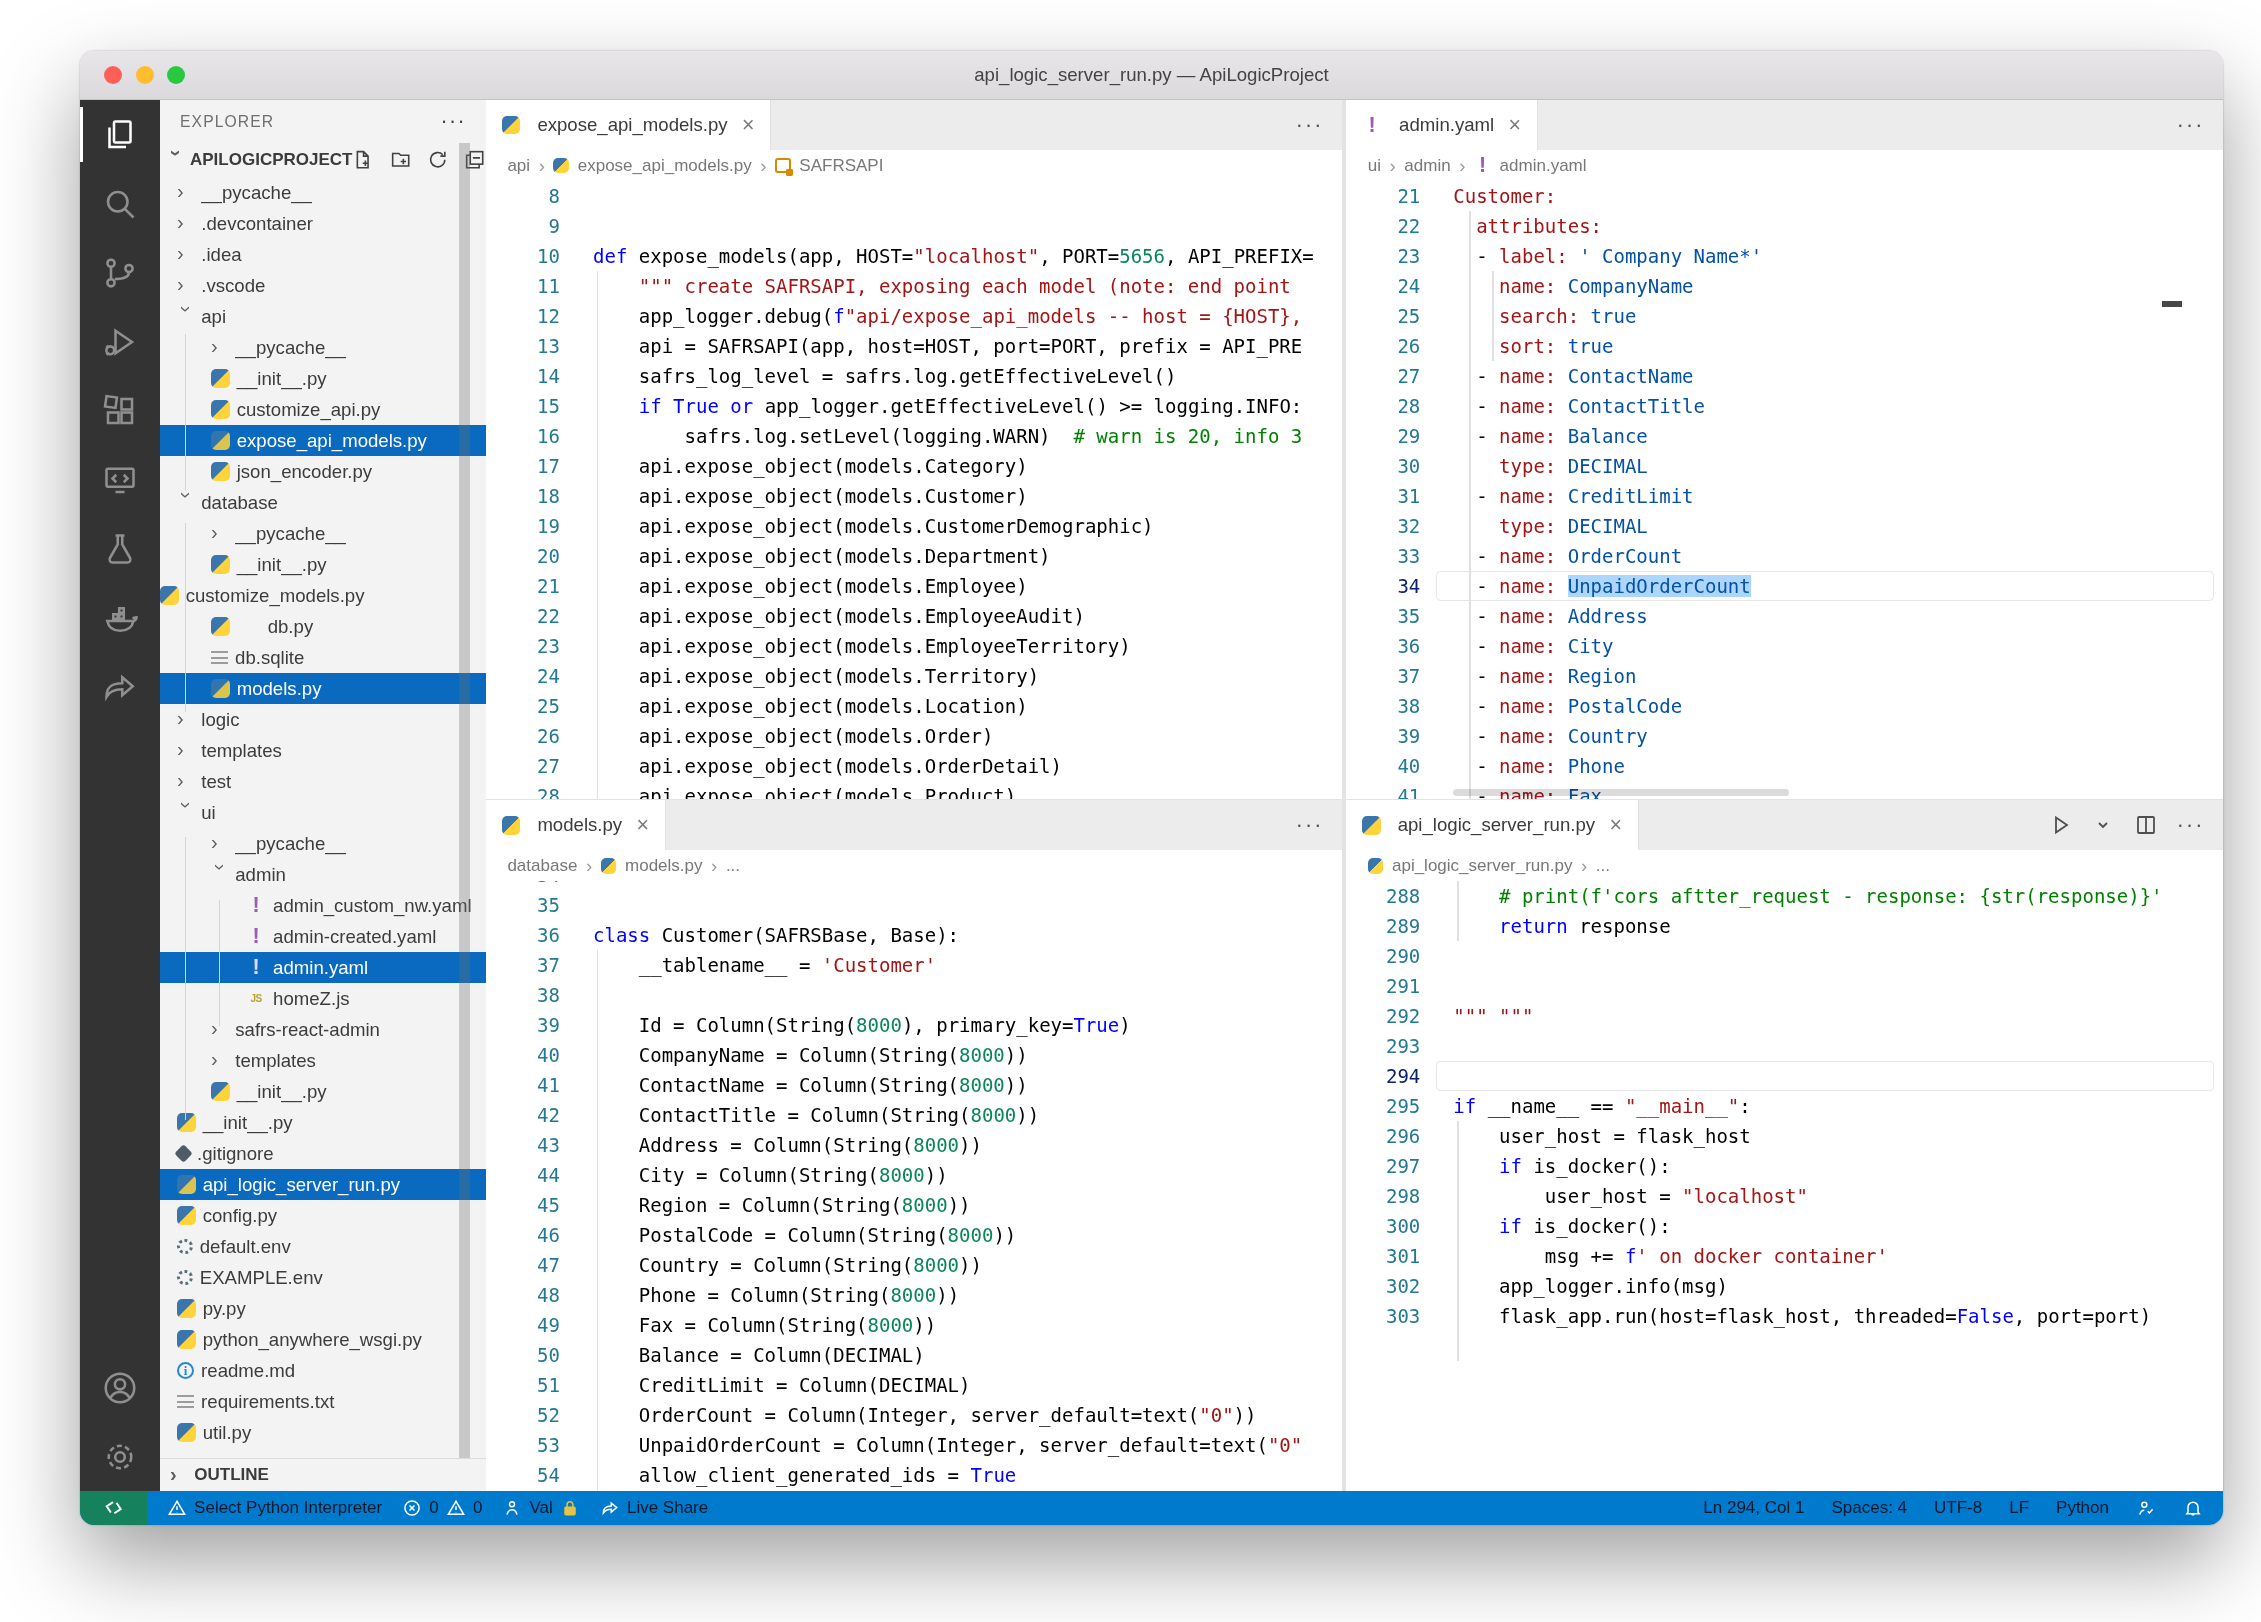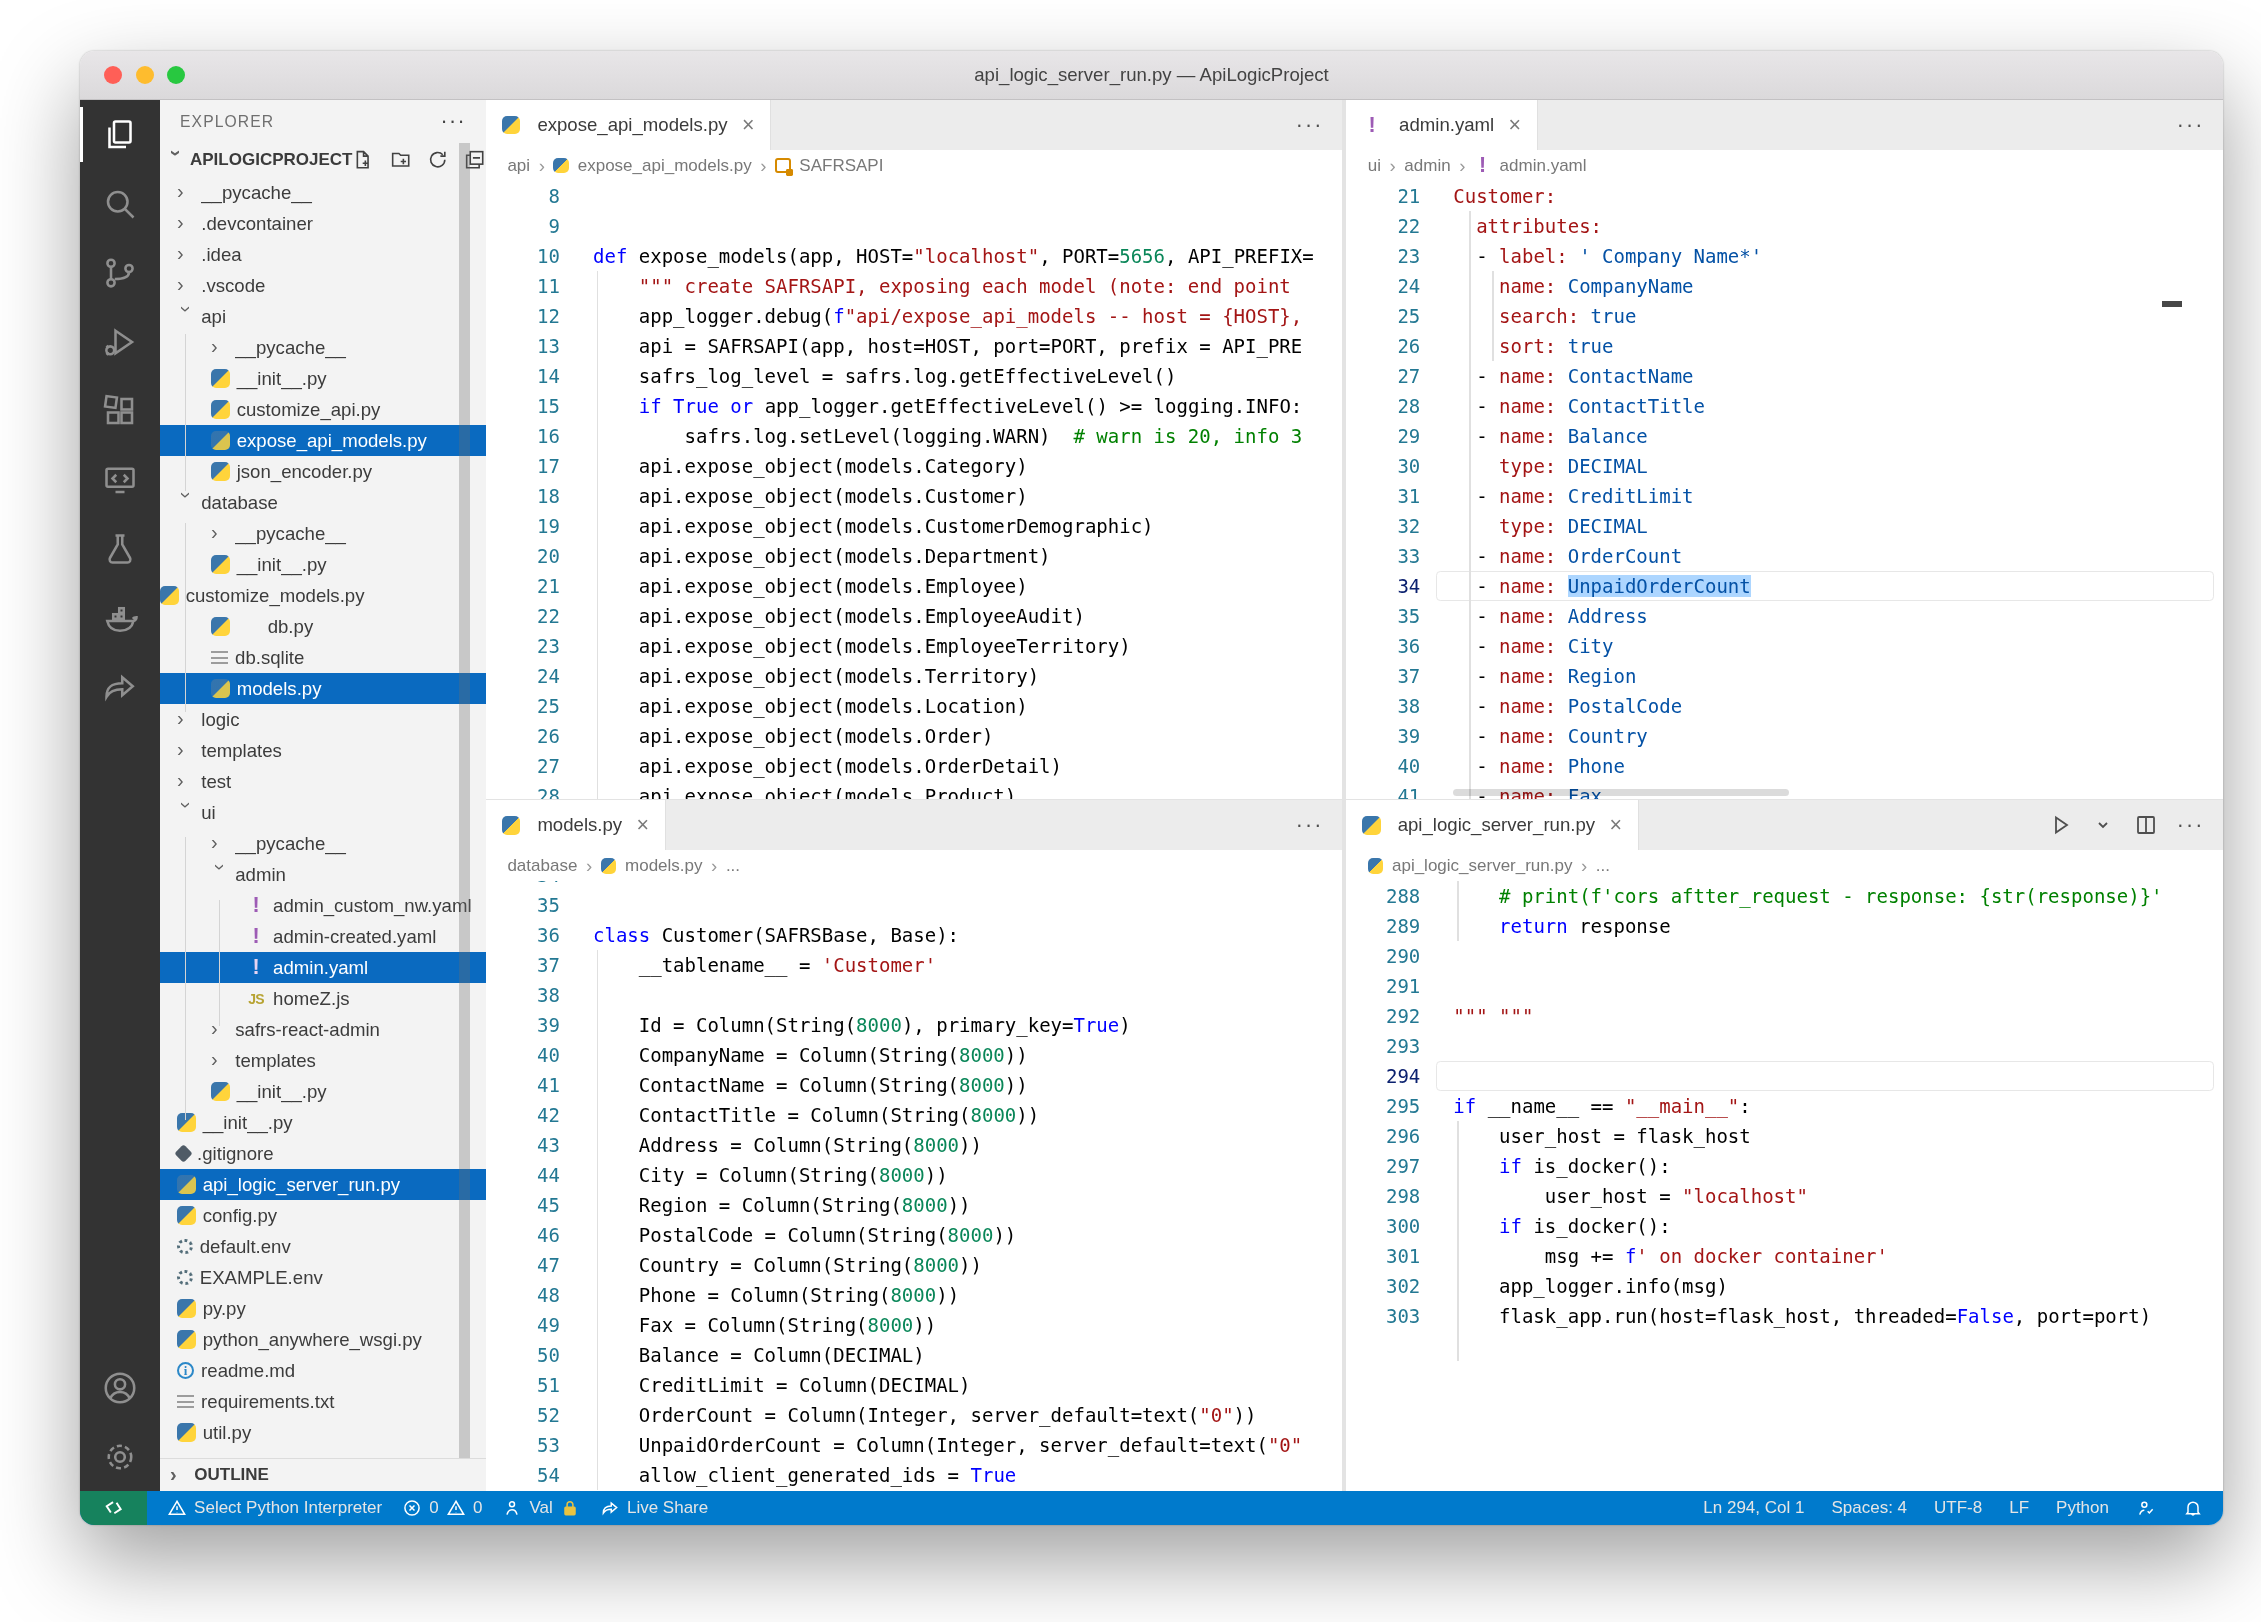--- a/index.html
+++ b/index.html
@@ -32,21 +32,21 @@
   .tree{position:relative;}
   .trow{height:31px;display:flex;align-items:center;font-size:18.6px;color:#3c3c3c;white-space:nowrap;}
   .trow.sel{background:#0a6ac0;color:#ffffff;}
   .chev{display:inline-block;width:18.6px;color:#5f5f5f;font-size:20px;transform:translateY(-1.4px);margin-right:5.7px;flex-shrink:0;}
   .chev.open{transform:rotate(90deg) translateX(-1.4px);}
   .fic{display:inline-flex;align-items:center;justify-content:center;width:20px;height:20px;margin-right:7.1px;flex-shrink:0;font-weight:700;}
   .ic-py{background:linear-gradient(135deg,#3a76ab 49%,#ffd43b 51%);border-radius:5px;width:18.6px;height:18.6px;}
   .trow.sel .ic-py{opacity:.85;}
   .ic-yaml{color:#9d5bb5;font-size:21.4px;}
   .trow.sel .ic-yaml{color:#e7d4f2;}
-  .ic-js{color:#b7a332;font-size:14px;letter-spacing:-0.7px;}
+  .ic-js{color:#b7a332;font-size:10px;letter-spacing:-0.7px;}
   .ic-txt{width:17px;height:13px;background:repeating-linear-gradient(#9c9c9c 0 2.1px,transparent 2.1px 5.7px);}
   .ic-gear{width:15.7px;height:15.7px;border:3.6px dotted #546e7a;border-radius:50%;}
   .ic-git{width:13px;height:13px;background:#4f5b66;transform:rotate(45deg);border-radius:2.9px;}
   .ic-info{width:17px;height:17px;border:2.1px solid #2b88c8;border-radius:50%;color:#2b88c8;font-size:13px;font-family:"Liberation Serif",serif;}
   .tguide{position:absolute;width:1.4px;background:#d4d4d4;}
   .sb-scroll{position:absolute;right:15.7px;top:43px;bottom:4.3px;width:11.4px;background:rgba(110,110,110,.32);}
   .outline{position:absolute;left:0;right:0;bottom:0;height:33px;background:#f3f3f3;border-top:0.7px solid #dcdcdc;
     display:flex;align-items:center;font-weight:700;font-size:17px;color:#3b3b3b;padding-left:10px;}
   
   .editors{flex:1;display:grid;grid-template-columns:856px 4.3px 1fr;grid-template-rows:699px 1.4px 1fr;background:#fff;}
@@ -73,21 +73,21 @@
   .ln{width:74px;text-align:right;color:#237893;flex-shrink:0;font-family:inherit;}
   .lc{padding-left:33px;}
   .line.cur .ln{color:#0b216f;}
   .line.cur::before{content:"";position:absolute;left:90px;right:8.6px;top:0;bottom:0;border:1.4px solid #e7e7e7;border-radius:4.3px;pointer-events:none;}
   .kw{color:#0000ff;}.st{color:#a31515;}.nu{color:#098658;}.cm{color:#008000;}.t{color:#000;}
   .yk{color:#a31515;}.yv{color:#0451a5;}.yvs{color:#0451a5;background:#add6ff;text-align:right;}
   .iguide{position:absolute;width:1.4px;background:#e0e0e0;}
   .ruler-dash{position:absolute;width:20px;height:5.7px;background:#474747;}
   .hscroll{position:absolute;left:107px;bottom:2.9px;width:336px;height:7.1px;background:rgba(0,0,0,.14);border-radius:4.3px;}
   
-  .statusbar{height:34px;background:#007acc;display:flex;align-items:center;color:#e5e5e5;font-size:17px;}
+  .statusbar{height:34px;background:#007acc;display:flex;align-items:center;color:#0f172a;font-size:17px;}
   .sb-remote{height:34px;width:67px;background:#16825d;display:flex;align-items:center;justify-content:center;flex-shrink:0;}
   .sb-item{display:flex;align-items:center;gap:7.1px;margin-left:20px;white-space:nowrap;}
   .sb-item svg{width:20px;height:20px;stroke:#fff;fill:none;stroke-width:1.8;}
   .sb-remote svg{width:21.4px;height:21.4px;stroke:#fff;fill:none;stroke-width:2.2;}
   .sb-right{margin-left:auto;display:flex;align-items:center;gap:27px;padding-right:20px;}
   .sb-right .sb-item{margin-left:0;}
   .lock{color:#e8c341;}
 </style>
 </head>
 <body>

